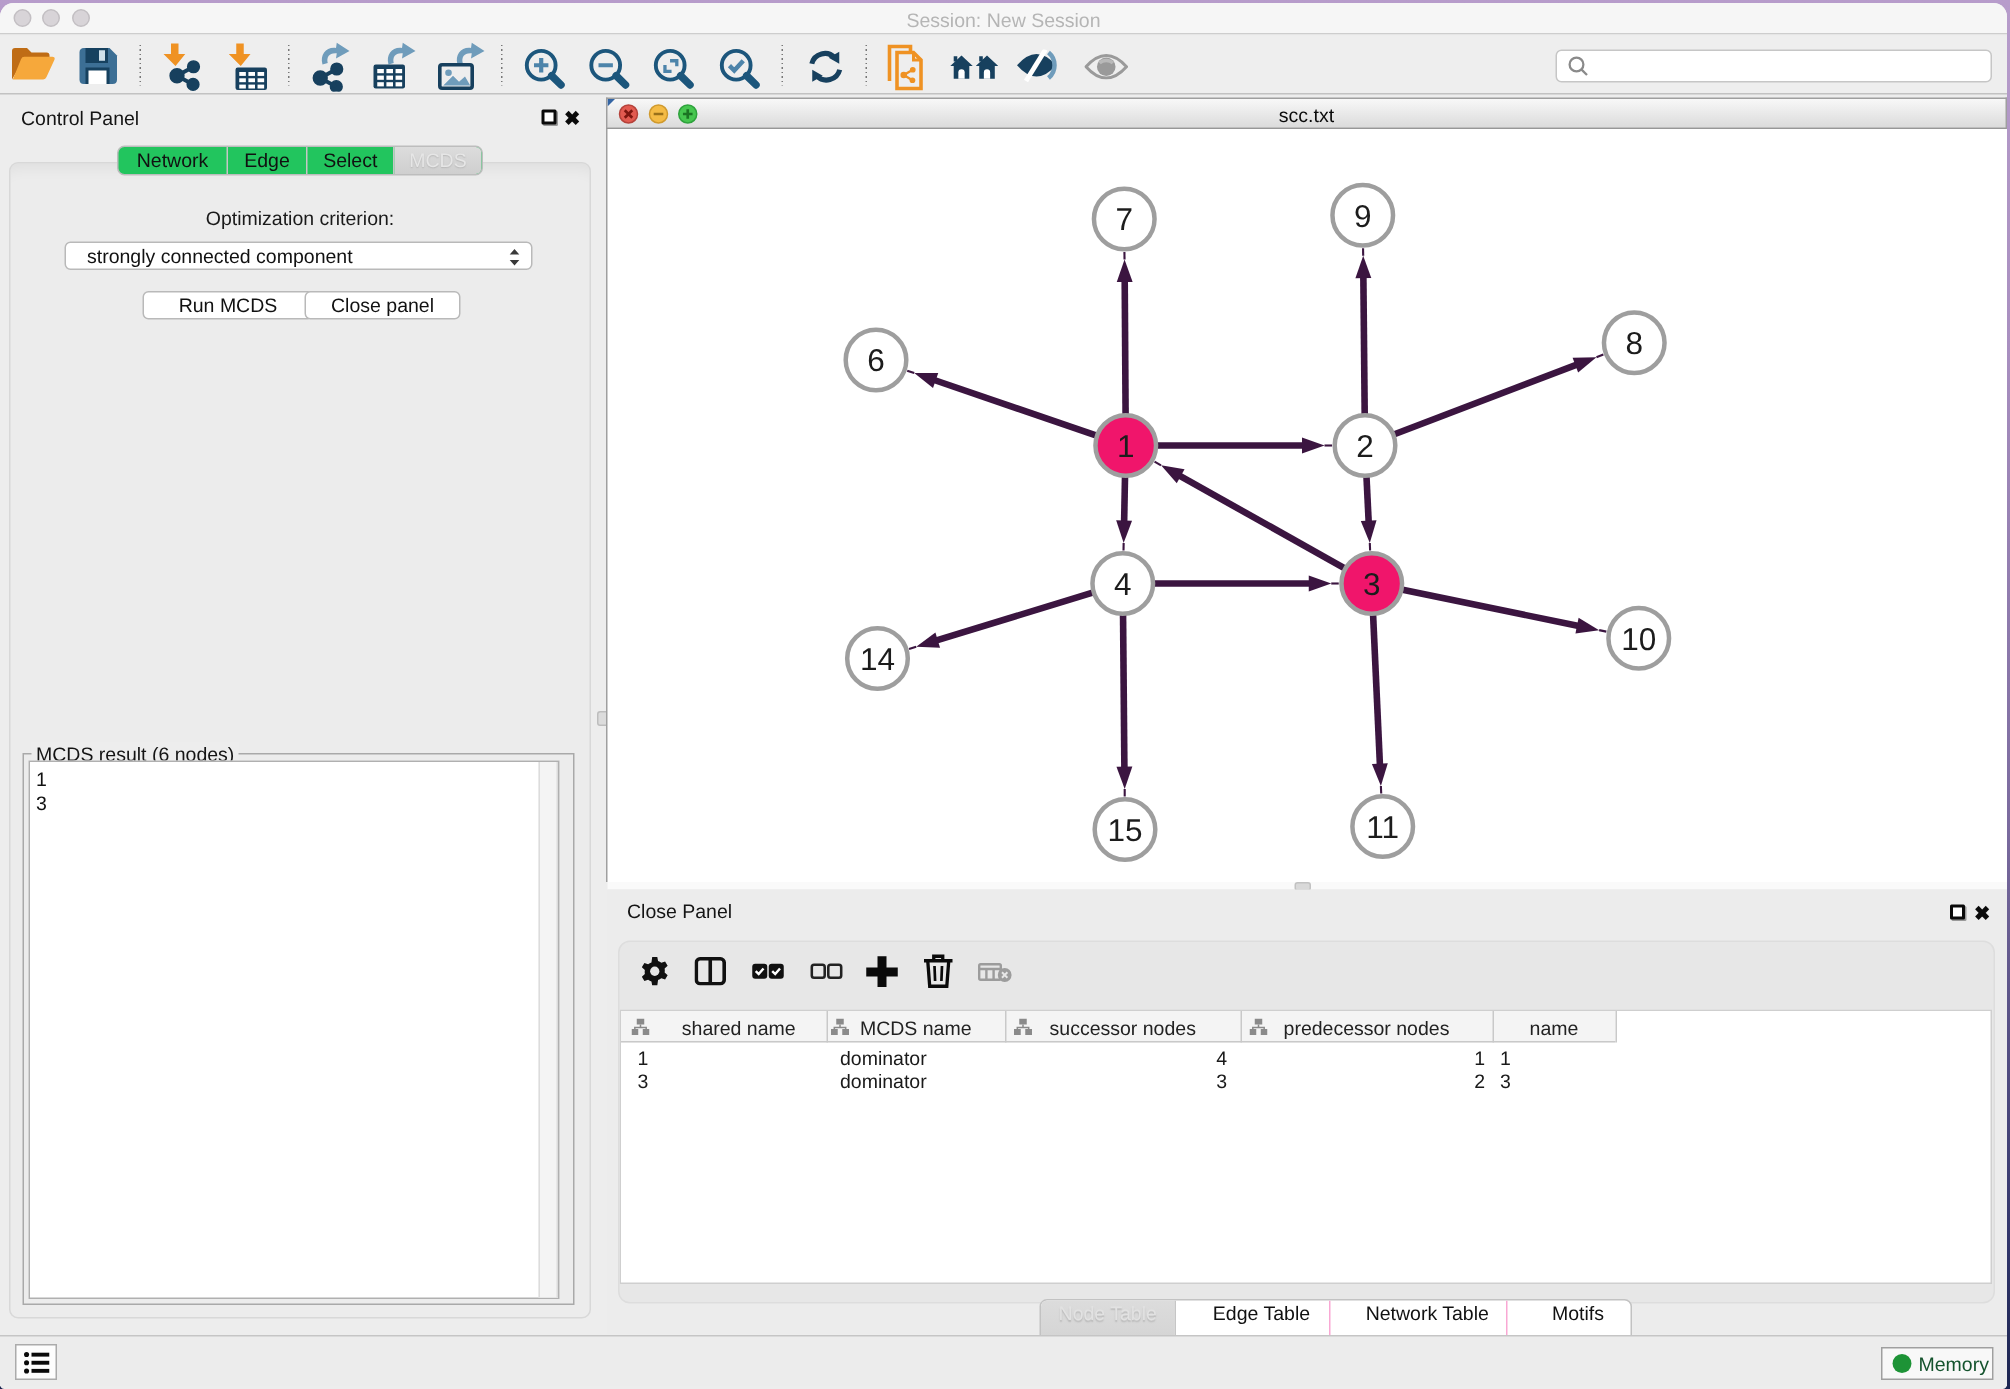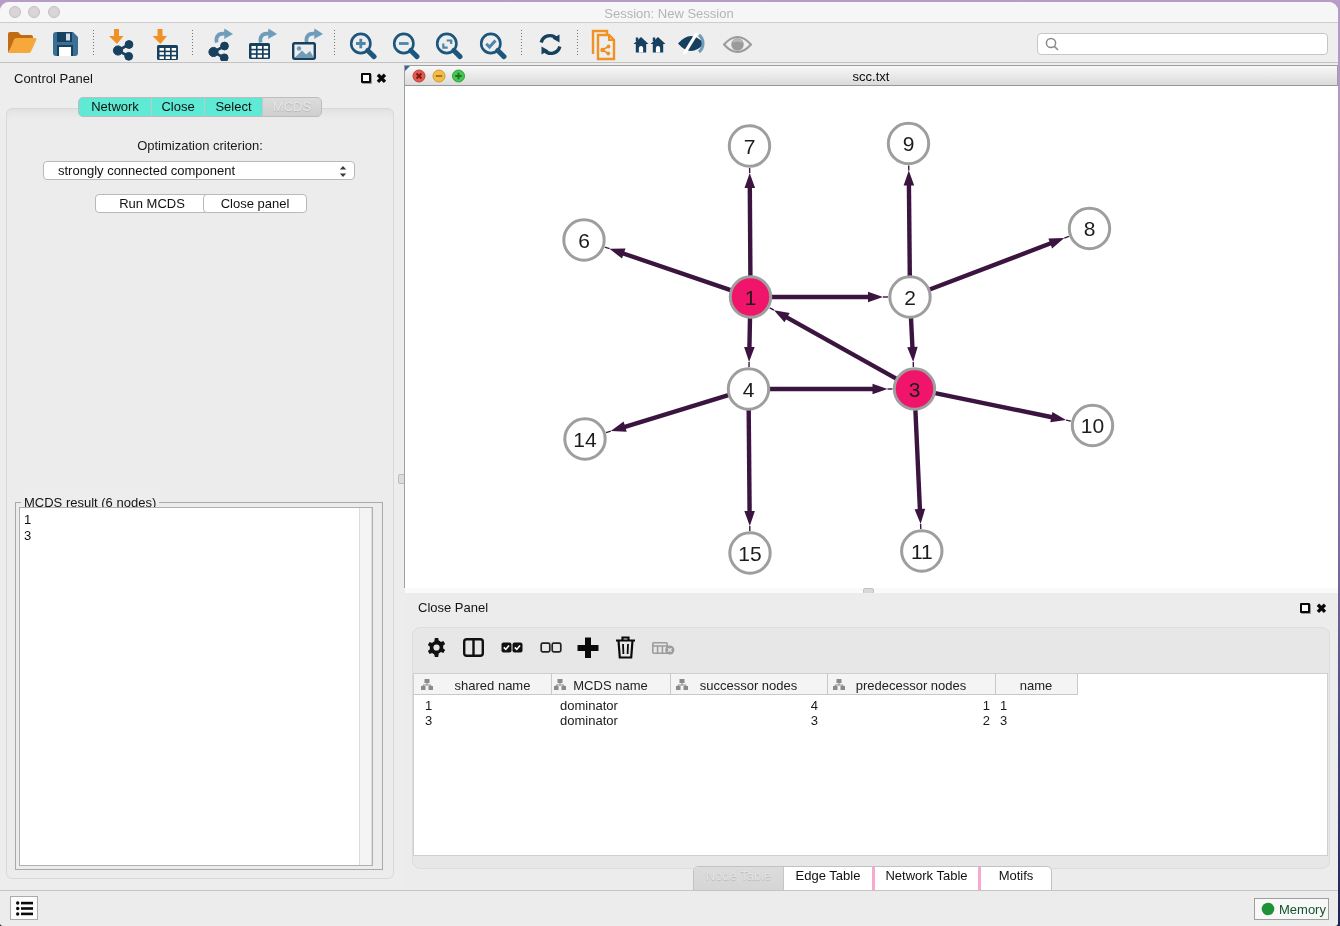--- a/index.html
+++ b/index.html
@@ -9,21 +9,21 @@
 #titlebar{left:0;top:2px;width:1338px;height:21px;background:#f6f6f6;border-radius:9px 9px 0 0;border-bottom:1px solid #cdcdcd;}
 .tl{width:12px;height:12px;border-radius:50%;background:#d8d4d8;border:1px solid #c3bfc3;top:6px;}
 #title{left:0;top:6px;width:1338px;text-align:center;font-size:13px;color:#b5b5b5;}
 #toolbar{left:0;top:24px;width:1338px;height:39px;background:#eeeeee;border-bottom:1px solid #c2c2c2;}
 .tsep{width:1px;top:30px;height:27px;background:repeating-linear-gradient(#777 0 1px,transparent 1px 3px);}
 #search{left:1037px;top:33px;width:291px;height:22px;background:#fff;border:1px solid #c6c6c6;border-radius:4px;}
 #cpanel{left:0;top:64px;width:400px;height:825px;background:#ededed;}
 .ptitle{font-size:13px;color:#141414;}
 .flico{width:10px;height:10px;border:2px solid #0a0a0a;border-radius:1px;background:#fff;box-shadow:1px 1px 0 #9a9a9a;}
 .xico{font-size:13px;color:#0a0a0a;font-weight:bold;}
-#tabbar{left:78px;top:97px;width:244px;height:20px;border:1px solid #bdbdbd;border-radius:5px;background:#5eead4;display:flex;overflow:hidden;}
+#tabbar{left:78px;top:97px;width:244px;height:20px;border:1px solid #bdbdbd;border-radius:5px;background:#22c55e;display:flex;overflow:hidden;}
 #tabbar div{font-size:13px;color:#111;text-align:center;line-height:18px;flex:none;border-right:1px solid #c6c6c6;}
 #tabbar div:last-child{border-right:none;background:linear-gradient(#dcdcdc,#cfcfcf);color:#e6e6e6;text-shadow:0 1px 1px #b5b5b5;}
 #cbox{left:6px;top:108px;width:388px;height:771px;background:#ececec;border:1px solid #d8d8d8;border-radius:6px;box-shadow:inset 0 12px 10px -9px rgba(0,0,0,0.06);}
 #optlab{left:0;top:138px;width:400px;text-align:center;font-size:13px;color:#1a1a1a;}
 #combo{left:43px;top:161px;width:312px;height:19px;background:#fff;border:1px solid #b9b9b9;border-radius:4px;font-size:13px;color:#111;line-height:17px;padding-left:14px;}
 .btn{height:19px;background:#fff;border:1px solid #b9b9b9;border-radius:4px;font-size:13px;color:#111;text-align:center;line-height:17px;}
 #grp{left:15px;top:502px;width:368px;height:368px;border:1px solid #a9a9a9;}
 #grplab{left:21px;top:495px;font-size:13px;color:#141414;background:#ededed;padding:0 3px;}
 #resultbox{left:19px;top:507px;width:354px;height:359px;background:#fff;border:1px solid #b0b0b0;font-size:13px;color:#111;line-height:16px;padding:4px 0 0 4px;}
 #scrollstrip{left:359px;top:508px;width:13px;height:357px;background:#f4f4f4;border-left:1px solid #dcdcdc;border-right:1px solid #dcdcdc;}
@@ -33,22 +33,22 @@
 #canvas{left:404px;top:86px;width:934px;height:502px;background:#fff;border-left:1px solid #9f9f9f;}
 #canvstrip{left:405px;top:588px;width:933px;height:5px;background:#fafafa;}
 #hsplit-handle{left:863px;top:588px;width:11px;height:6px;background:#d9d9d9;border:1px solid #c2c2c2;border-radius:2px;}
 #tpanel{left:405px;top:593px;width:933px;height:296px;background:#ececec;}
 #tcontainer{left:412px;top:627px;width:918px;height:242px;background:#e7e7e7;border:1px solid #dddddd;border-radius:8px;}
 #ttable{left:413px;top:673px;width:915px;height:183px;background:#fff;border:1px solid #cfcfcf;}
 #thead{left:414px;top:674px;width:663px;height:21px;background:#f4f4f4;border-bottom:1px solid #c9c9c9;}
 .hsep{width:1px;top:674px;height:21px;background:#c9c9c9;}
 .htxt{top:678px;font-size:13px;color:#222;text-align:center;}
 .rtxt{font-size:13px;color:#1a1a1a;}
-#tabs2{left:693px;top:866px;height:36px;border:1px solid #c2c2c2;border-radius:5px;background:#fff;display:flex;overflow:hidden;}
-#tabs2 div{font-size:13px;color:#111;text-align:center;line-height:18px;flex:none;border-right:3px solid #f9a8d4;}
+#tabs2{left:693px;top:866px;height:36px;border:1px solid #c2c2c2;border-radius:5px;background:#fff;display:flex;overflow:hidden;gap:12px;}
+#tabs2 div{font-size:13px;color:#111;text-align:center;line-height:18px;flex:none;border-right:1px solid #f9a8d4;}
 #tabs2 div:first-child{background:linear-gradient(#dcdcdc,#d2d2d2);color:#e2e2e2;text-shadow:0 1px 1px #b8b8b8;border-right:1px solid #c6c6c6;}
 #tabs2 div:last-child{border-right:none;}
 #statusbar{left:0;top:890px;width:1338px;height:34px;background:#ececec;border-top:1px solid #c5c5c5;}
 #listbtn{left:10px;top:896px;width:28px;height:24px;background:#fdfdfd;border:1px solid #ababab;}
 #membtn{left:1254px;top:898px;width:75px;height:22px;background:#f8f8f8;border:1px solid #9f9f9f;font-size:13px;color:#111;}
 </style></head><body>
 <div class="abs" id="win"></div>
 <div class="abs" id="titlebar"></div>
 <div class="abs tl" style="left:9px;"></div>
 <div class="abs tl" style="left:28px;"></div>
@@ -200,21 +200,21 @@
 <path d="M9.4 9.4 L13 13" stroke="#8a8a8a" stroke-width="1.5"></path>
 </svg>
 
 <div class="abs" id="cpanel"></div>
 <div class="abs ptitle" style="left:14px;top:71px;">Control Panel</div>
 <div class="abs flico" style="left:361px;top:73px;"></div>
 <div class="abs xico" style="left:376px;top:71px;">✖</div>
 <div class="abs" id="cbox"></div>
 <div class="abs" id="tabbar">
 <div style="width:73px;">Network</div>
-<div style="width:53px;">Close</div>
+<div style="width:53px;">Edge</div>
 <div style="width:58px;">Select</div>
 <div style="width:58px;">MCDS</div>
 </div>
 <div class="abs" id="optlab">Optimization criterion:</div>
 <div class="abs" id="combo">strongly connected component
 <svg class="abs" style="right:7px;top:3px" width="8" height="13" viewBox="0 0 8 13">
       <path d="M0.8 4.6 L4 1 L7.2 4.6 z M0.8 8.4 L4 12 L7.2 8.4 z" fill="#3a3a3a"></path>
     </svg>
 </div>
 <div class="abs btn" style="left:95px;top:194px;width:114px;">Run MCDS</div>

